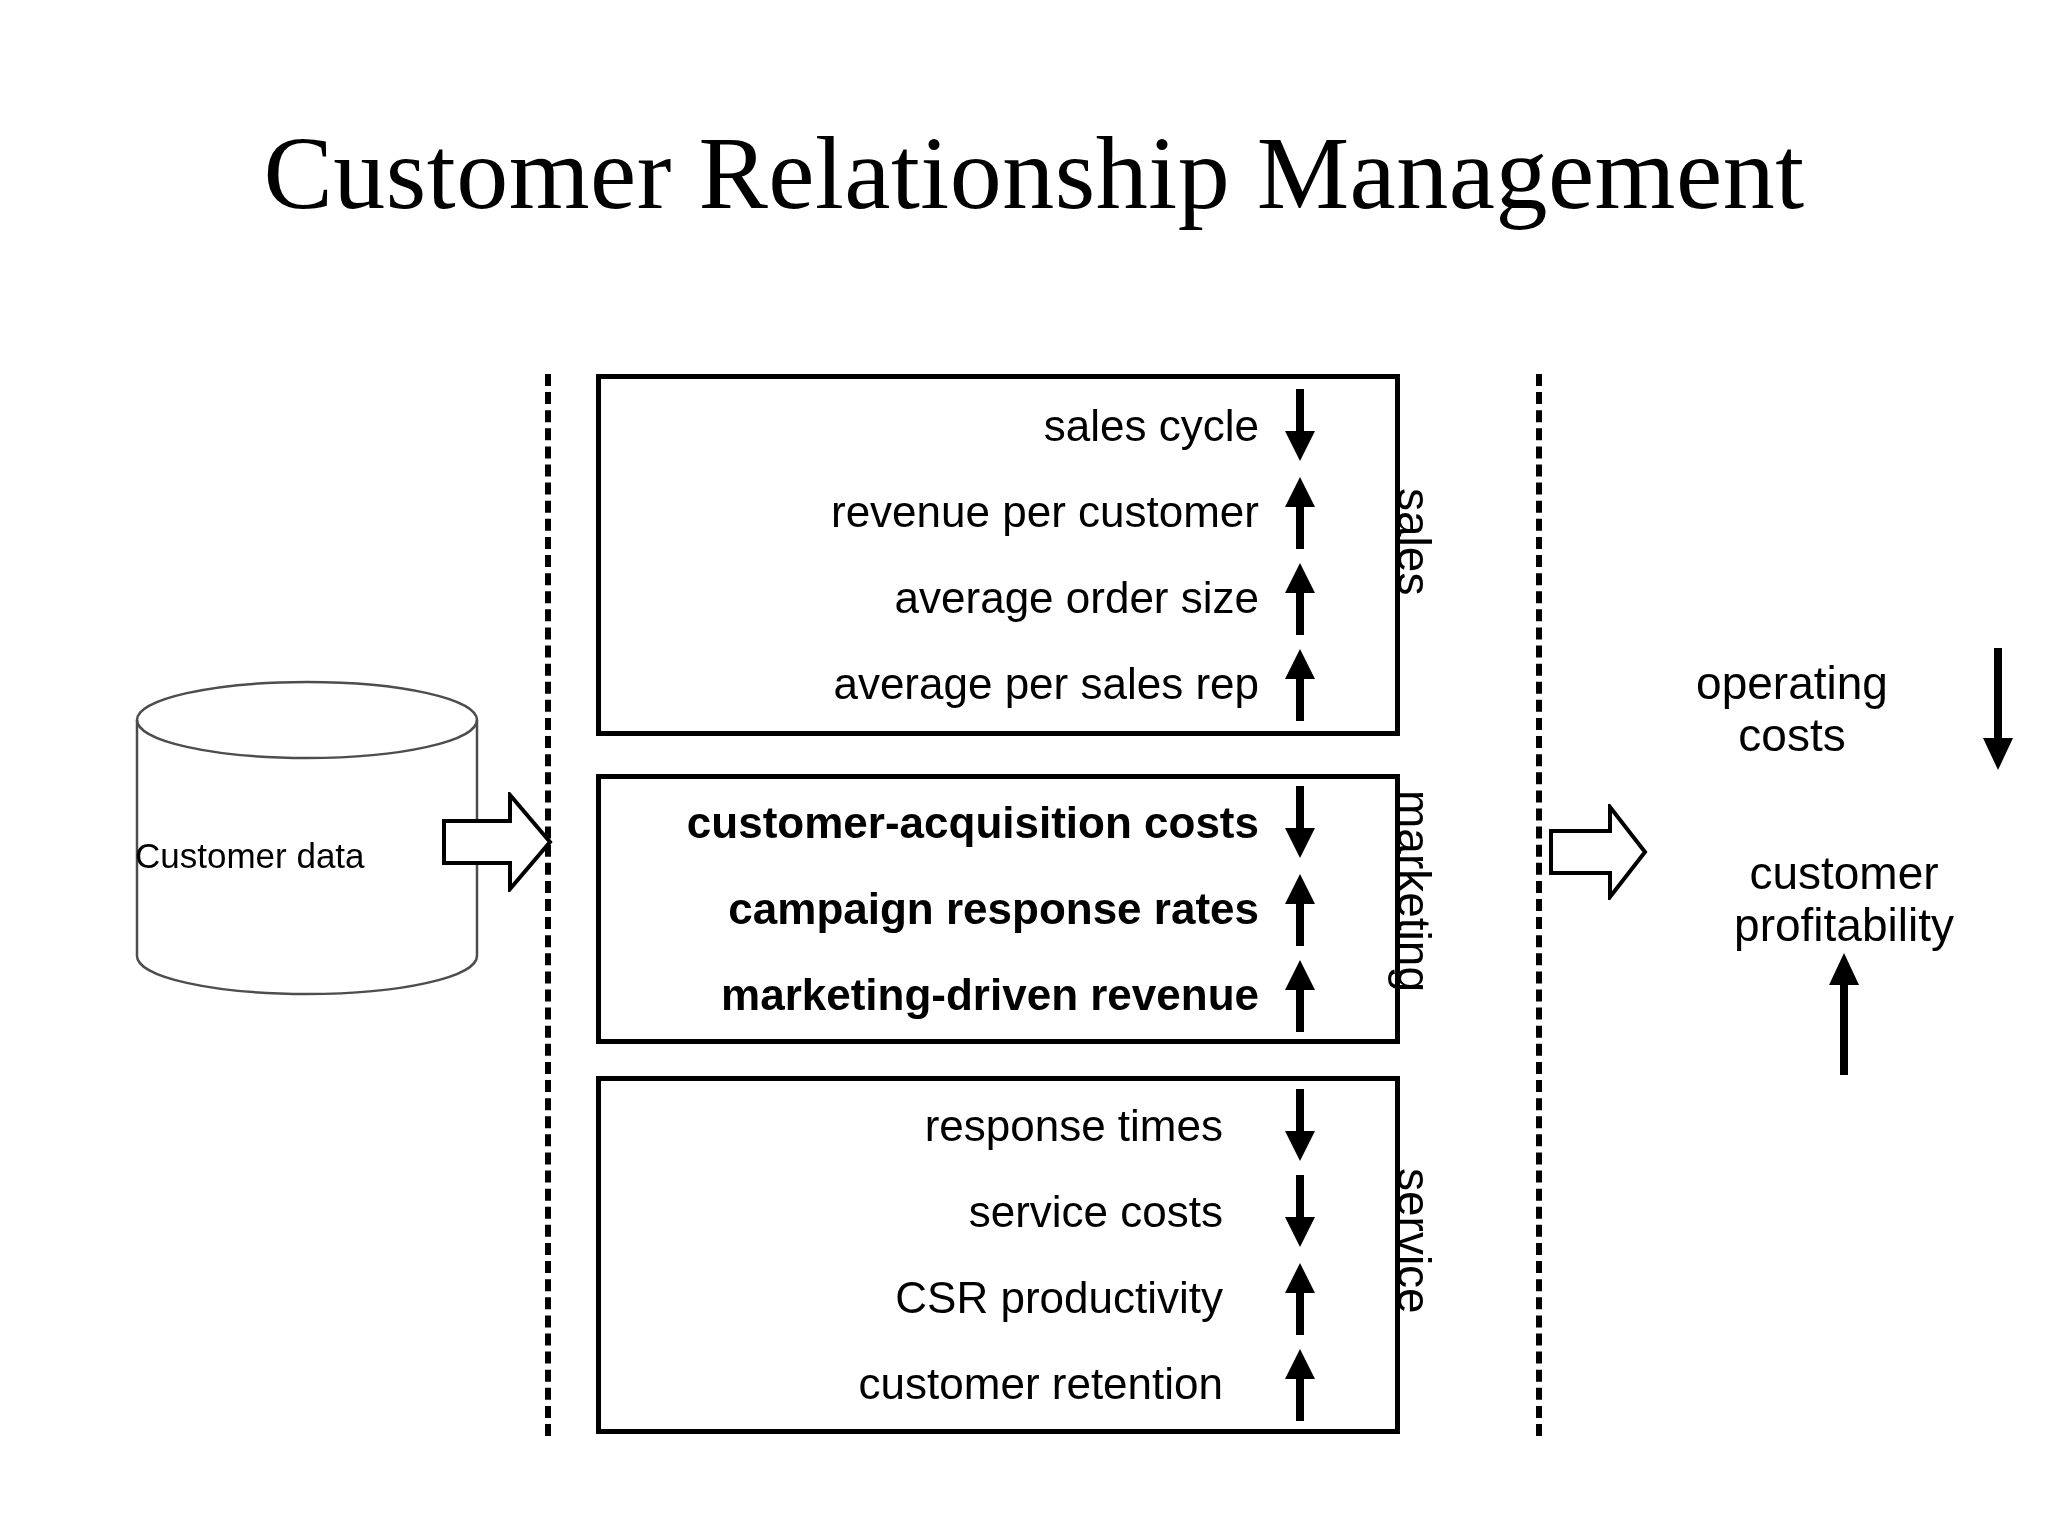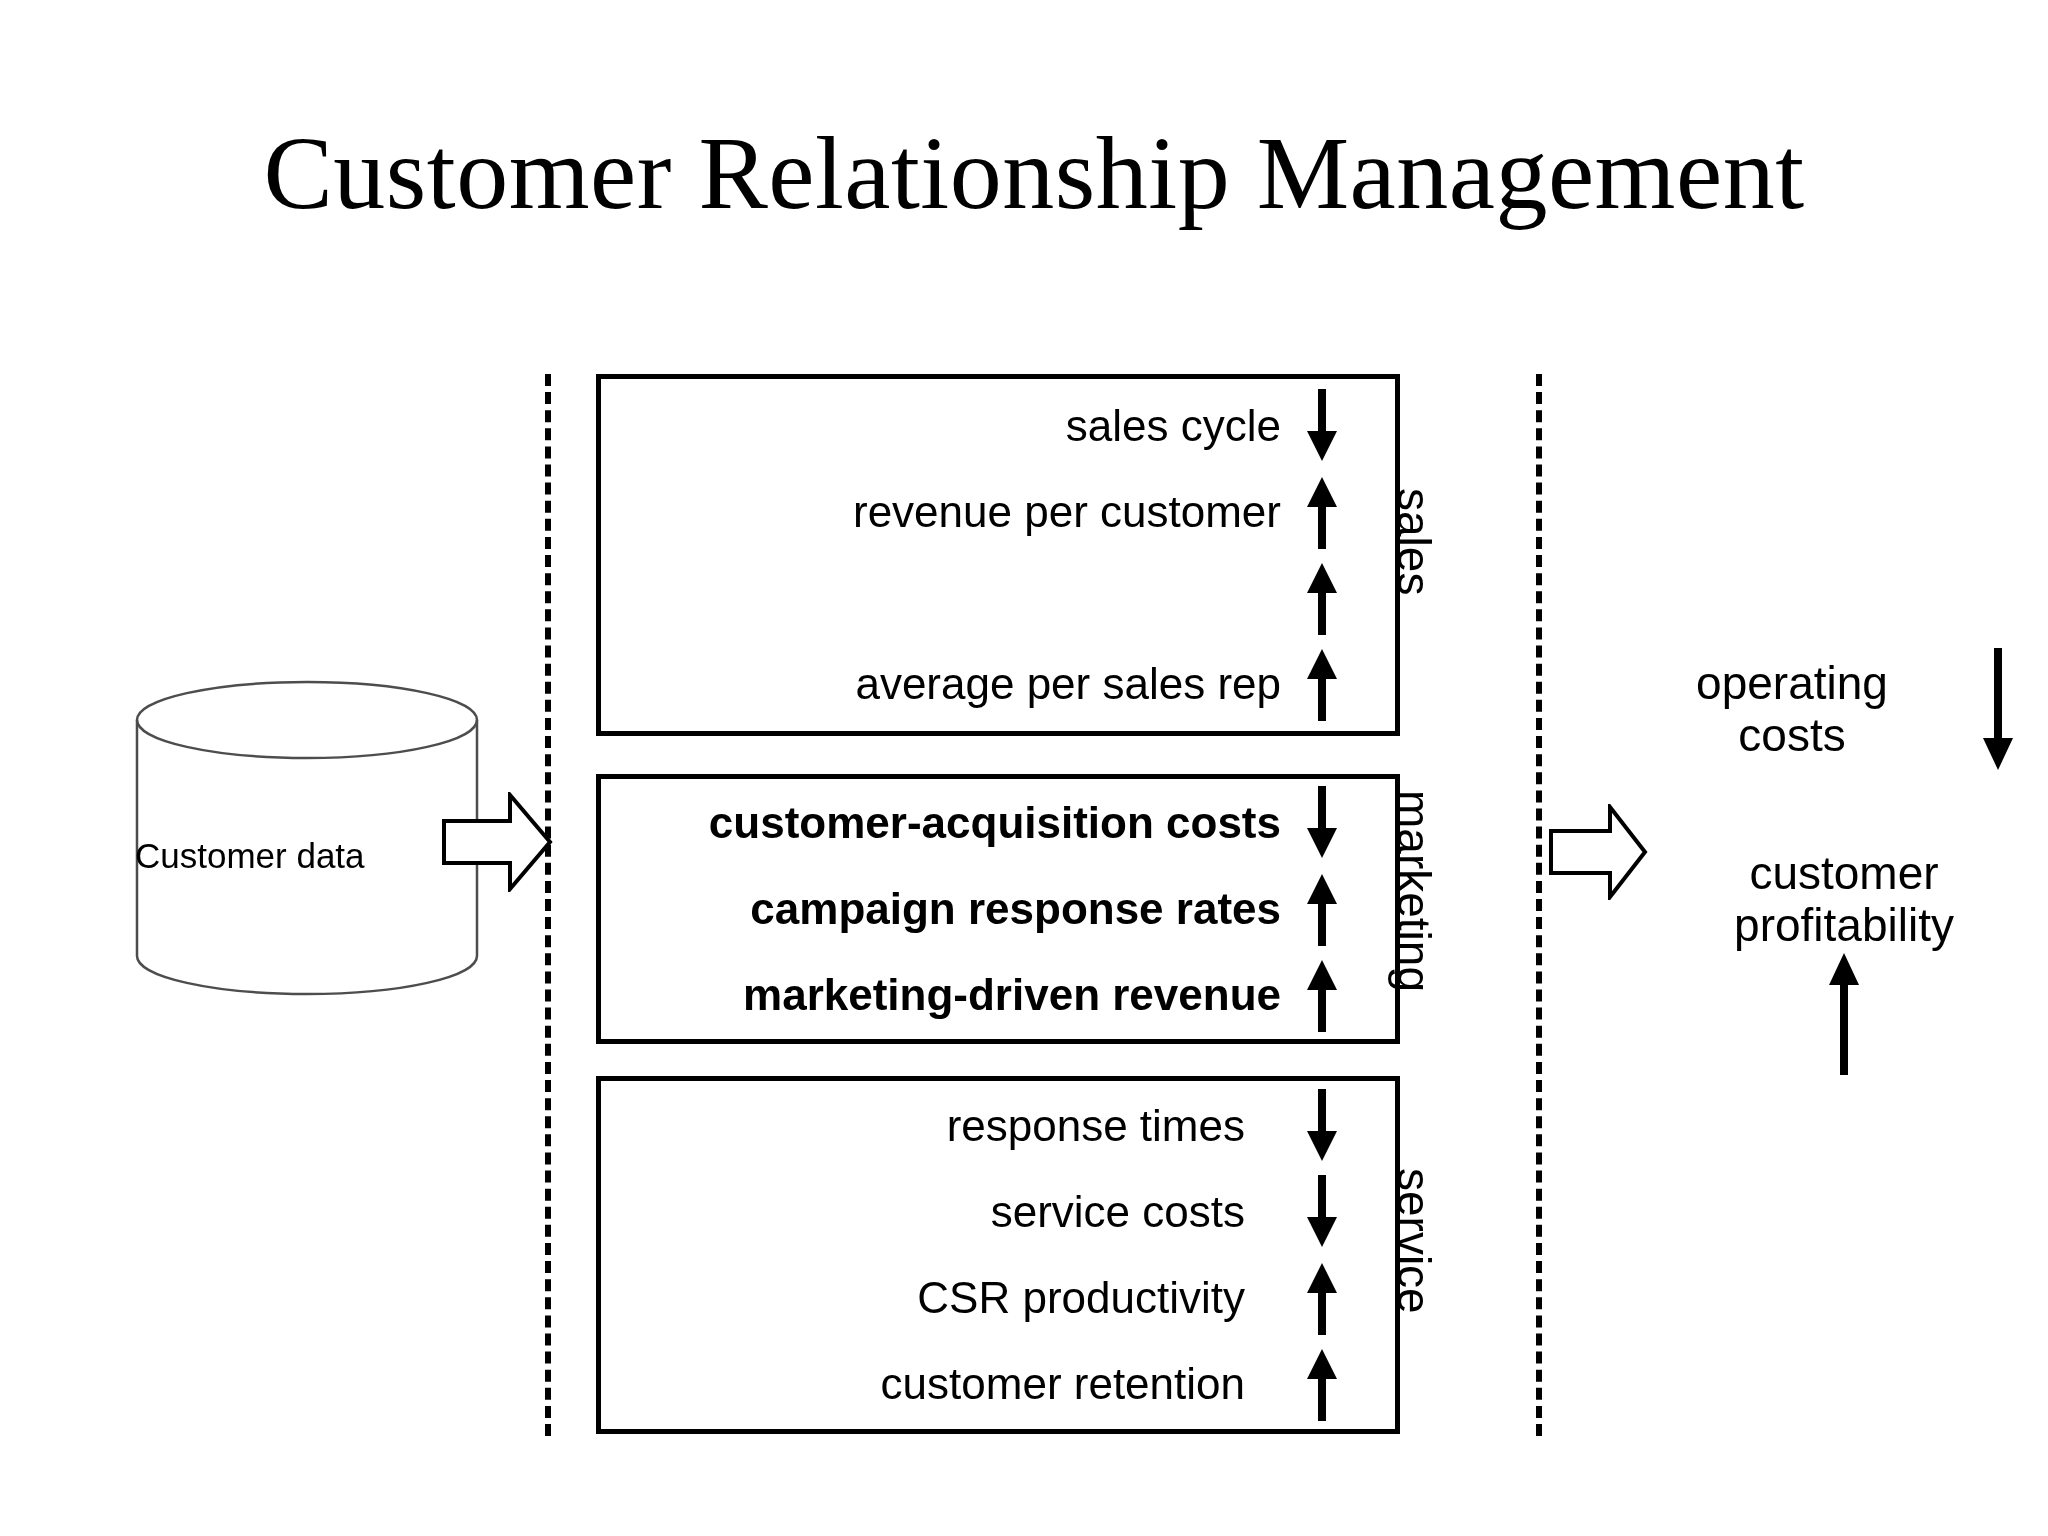--- a/index.html
+++ b/index.html
@@ -86,21 +86,21 @@
     width: 100%;
     height: 100%;
     display: flex;
     flex-direction: column;
     justify-content: center;
   }
   .metric-row {
     display: flex;
     align-items: center;
     justify-content: flex-end;
-    padding-right: 46px;
+    padding-right: 68px;
   }
   #box-sales .metric-row     { height: 86px; }
   #box-marketing .metric-row { height: 86px; }
   #box-service .metric-row   { height: 86px; gap: 36px; }
 
   .metric-label {
     font-size: 44px;
     line-height: 1;
     white-space: nowrap;
     text-align: right;
@@ -199,20 +199,21 @@
       <span class="metric-label">revenue per customer</span>
       <span class="metric-trend">
         <svg width="40" height="74" viewBox="0 0 40 74">
           <rect x="16" y="24" width="8" height="50" fill="#000000"></rect>
           <polygon points="20,2 5,32 35,32" fill="#000000"></polygon>
         </svg>
       </span>
     </div>
 
     <div class="metric-row">
+      <span class="metric-label">average order size</span>
       <span class="metric-trend">
         <svg width="40" height="74" viewBox="0 0 40 74">
           <rect x="16" y="24" width="8" height="50" fill="#000000"></rect>
           <polygon points="20,2 5,32 35,32" fill="#000000"></polygon>
         </svg>
       </span>
     </div>
 
     <div class="metric-row">
       <span class="metric-label">average per sales rep</span>

